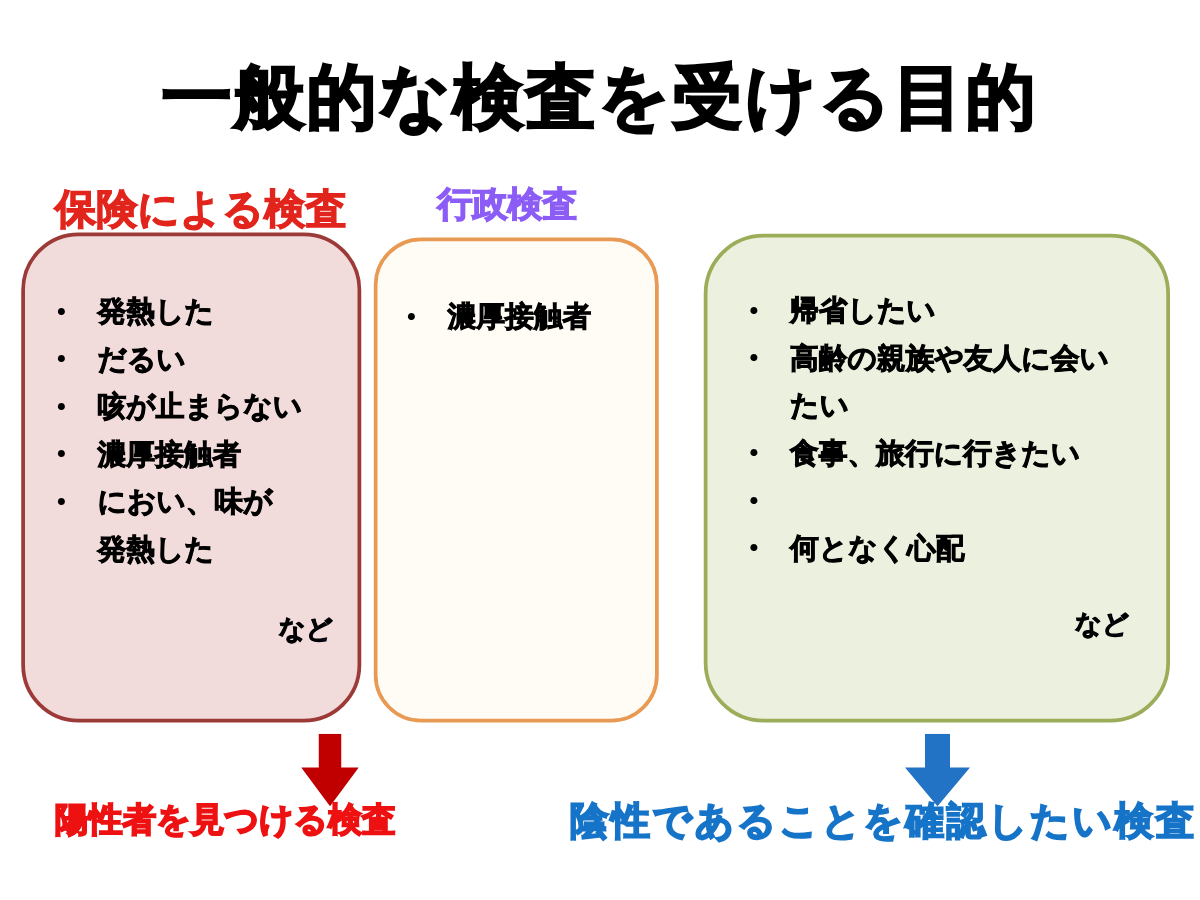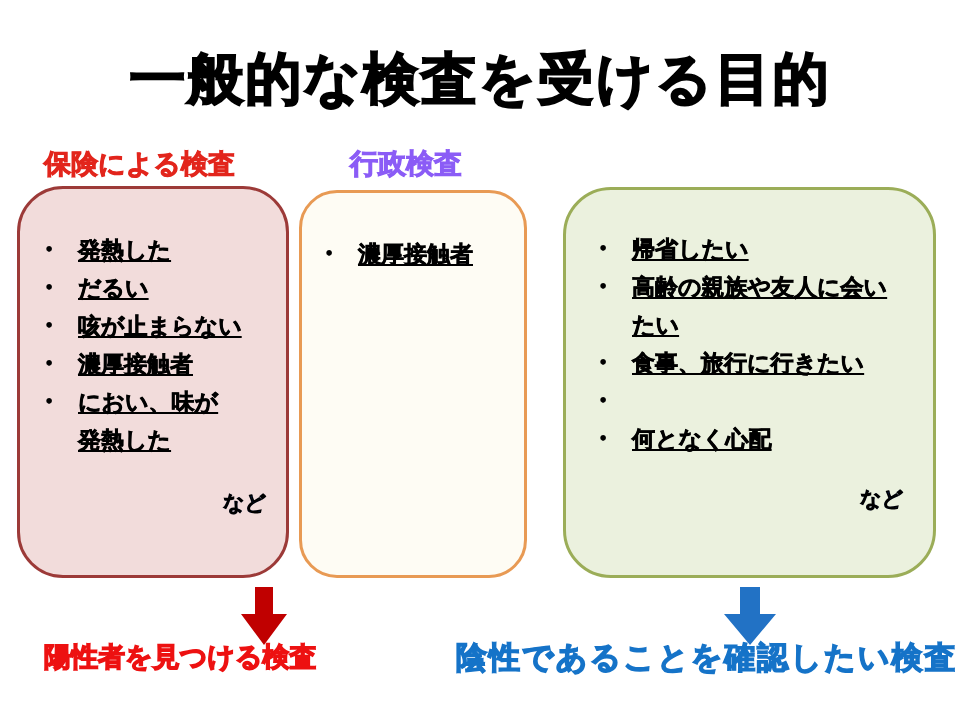--- a/index.html
+++ b/index.html
@@ -6,21 +6,21 @@
   body{font-family:"DejaVu Sans","Liberation Sans",sans-serif;}
   .slide{position:relative;width:960px;height:592px;background:#ffffff;}
 
   .title{
     position:absolute;left:0;top:48px;width:960px;text-align:center;
     font-size:56px;font-weight:900;color:#000000;letter-spacing:2px;
     -webkit-text-stroke:2px #000000;line-height:1.1;white-space:nowrap;
   }
 
   .col-header{
-    position:absolute;font-weight:900;font-size:27px;white-space:nowrap;
+    position:absolute;font-weight:900;font-size:33px;white-space:nowrap;
     -webkit-text-stroke:1px currentColor;line-height:1.1;
   }
   .hdr-insurance{left:44px;top:149px;color:#E2251C;}
   .hdr-admin{left:350px;top:149px;color:#8b5cf6;font-size:28px;}
   .hdr-selfpay{left:693px;top:150px;color:#5C6F2D;font-size:28px;}
 
   .box{
     position:absolute;box-sizing:border-box;border-style:solid;border-width:3px;
   }
   .box-insurance{
@@ -39,21 +39,21 @@
   ul.blist{list-style:none;margin:0;padding:0;}
   ul.blist li{
     display:flex;align-items:flex-start;
     font-size:23px;font-weight:900;color:#000000;line-height:38px;
     -webkit-text-stroke:0.7px #000000;
   }
   ul.blist .bullet{
     flex:0 0 34px;font-size:16px;line-height:38px;text-align:left;
     padding-left:4px;-webkit-text-stroke:0;
   }
-  ul.blist .item-text{white-space:pre-line;text-decoration:underline;}
+  ul.blist .item-text{white-space:pre-line;}
 
   .etc{
     position:absolute;font-size:21px;font-weight:900;color:#1d4ed8;
     -webkit-text-stroke:0.8px #000000;
   }
   .etc-insurance{right:20px;bottom:58px;}
   .etc-selfpay{right:30px;bottom:62px;}
 
   .arrow{position:absolute;}
   .arrow-red{left:241px;top:587px;}

